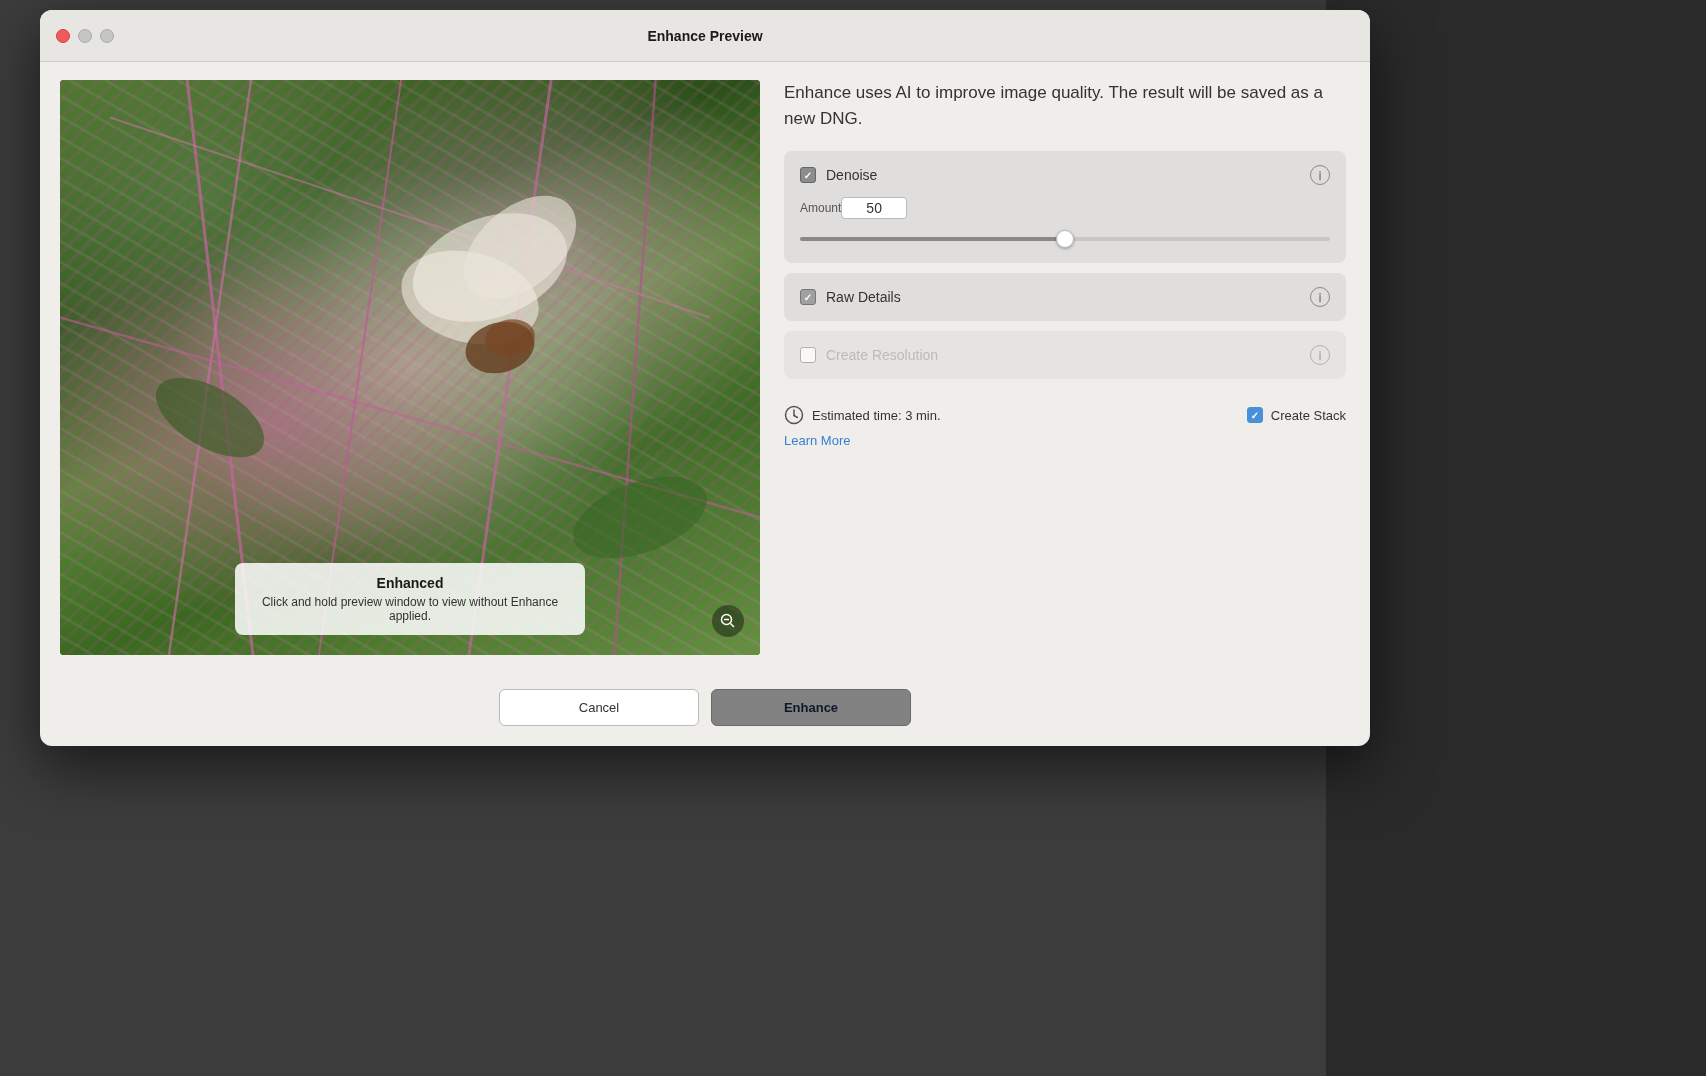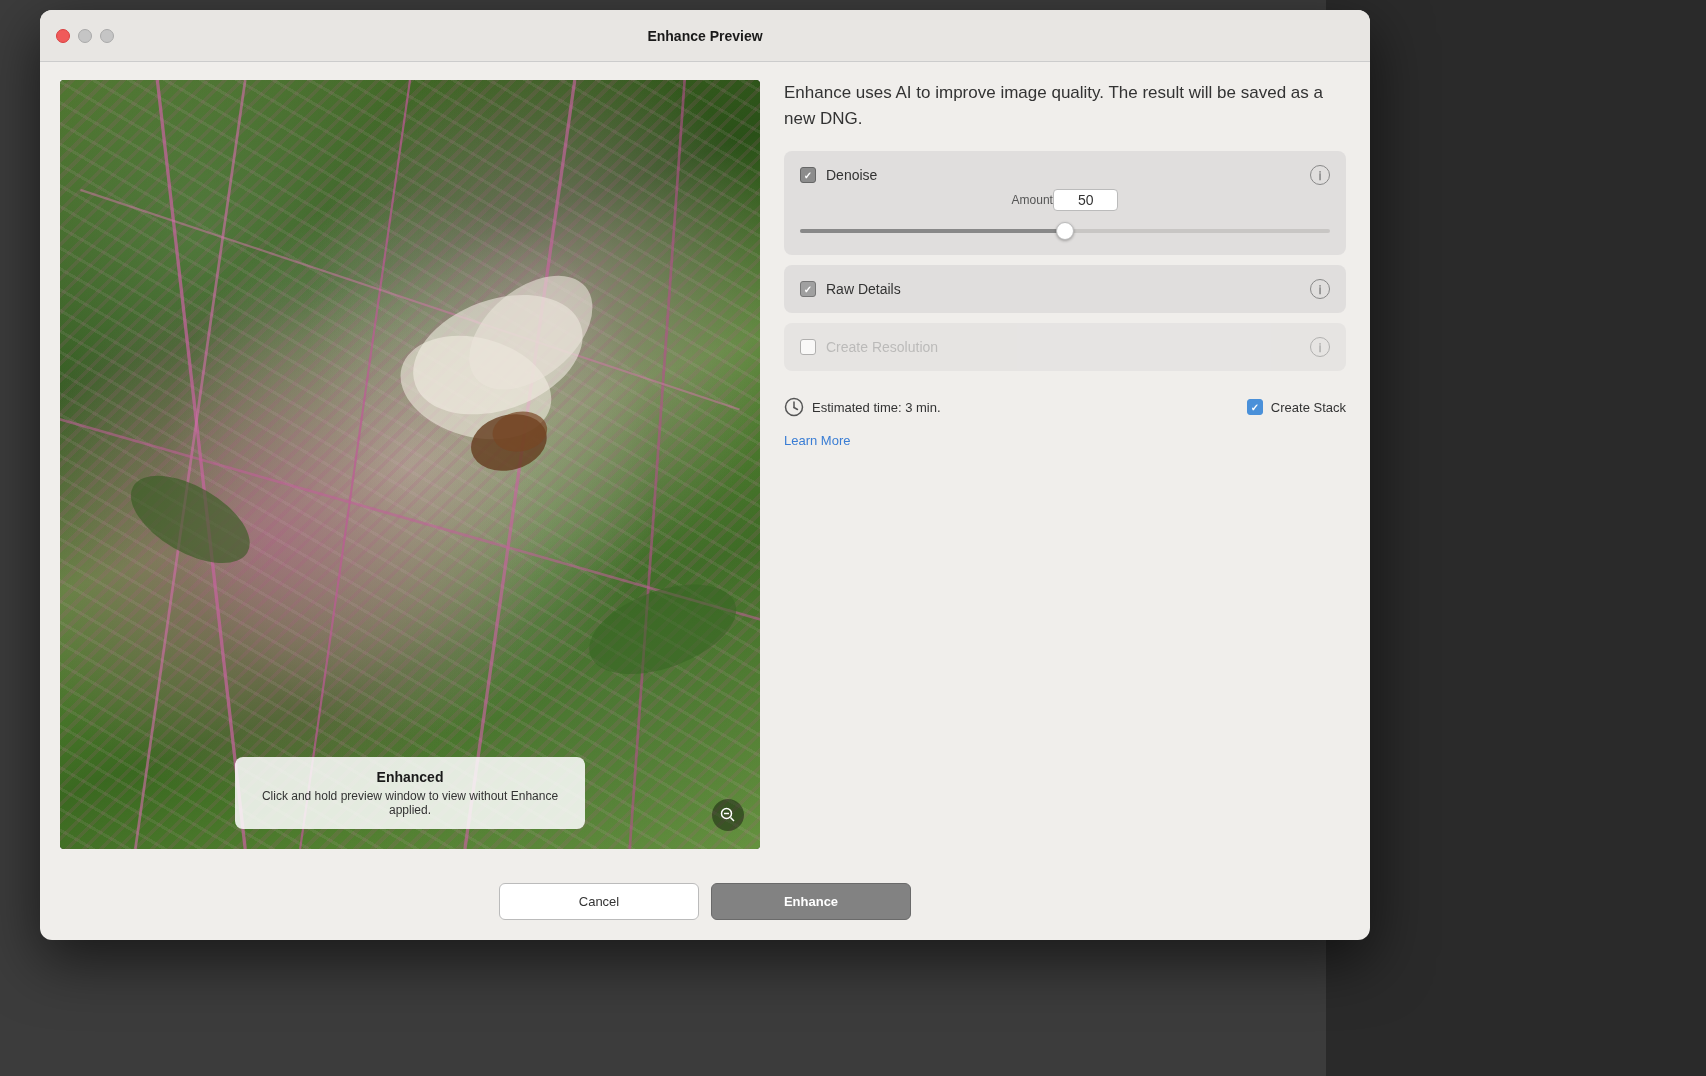--- a/index.html
+++ b/index.html
@@ -18,21 +18,21 @@
       inset: 0;
       background: #3c3c3c;
     }
 
     
     .dialog-window {
       position: absolute;
       top: 10px;
       left: 40px;
       width: 1330px;
-      height: 930px;
+      height: 736px;
       background: #f0eeeb;
       border-radius: 12px;
       box-shadow: 0 20px 60px rgba(0,0,0,0.6);
       display: flex;
       flex-direction: column;
     }
 
     
     .title-bar {
       display: flex;
@@ -260,22 +260,22 @@
       align-items: center;
       justify-content: center;
       cursor: pointer;
       flex-shrink: 0;
     }
 
     
     .amount-row {
       display: flex;
       align-items: center;
-      justify-content: center;
-      margin-top: 4px;
+      justify-content: flex-start;
+      margin-top: 12px;
     }
 
     .amount-label {
       font-size: 12px;
       color: #555;
     }
 
     .amount-value {
       font-size: 14px;
       color: #333;
@@ -374,21 +374,21 @@
       color: white;
       font-size: 10px;
       font-weight: bold;
     }
 
     .learn-more-link {
       font-size: 13px;
       color: #3a7dd4;
       text-decoration: none;
       cursor: pointer;
-      margin-top: 12px;
+      margin-top: 4px;
       display: inline-block;
     }
 
     
     .action-buttons {
       display: flex;
       gap: 12px;
       margin-top: auto;
       padding: 16px 24px 20px;
       justify-content: center;
@@ -408,21 +408,21 @@
     }
 
     .btn-enhance {
       flex: 1;
       padding: 10px 16px;
       background: #828282;
       border: 1px solid #6a6a6a;
       border-radius: 6px;
       font-size: 13px;
       font-weight: 600;
-      color: #ffffff;
+      color: #0f172a;
       cursor: pointer;
       max-width: 200px;
     }
 
     
     .sidebar-bg {
       position: absolute;
       right: 0;
       top: 0;
       width: 380px;

